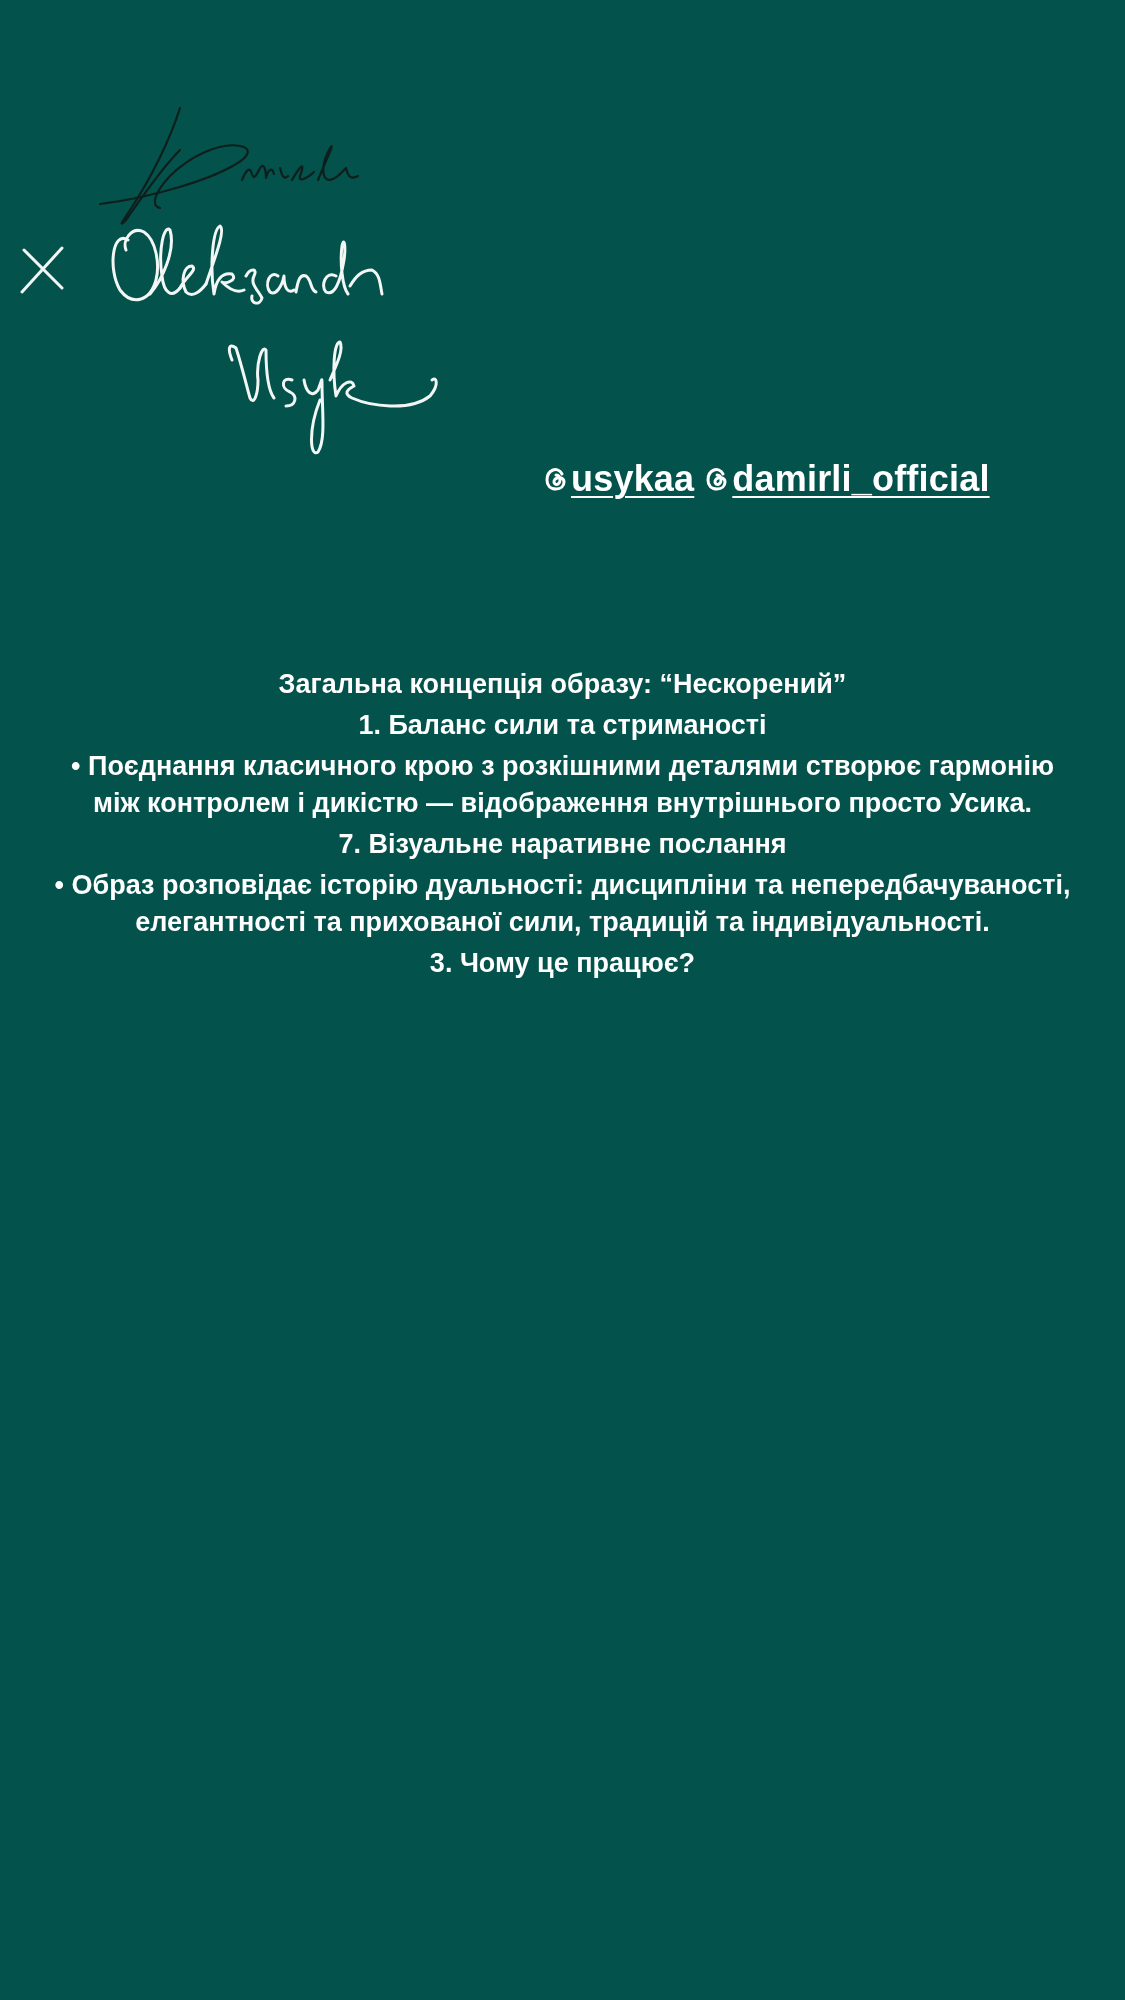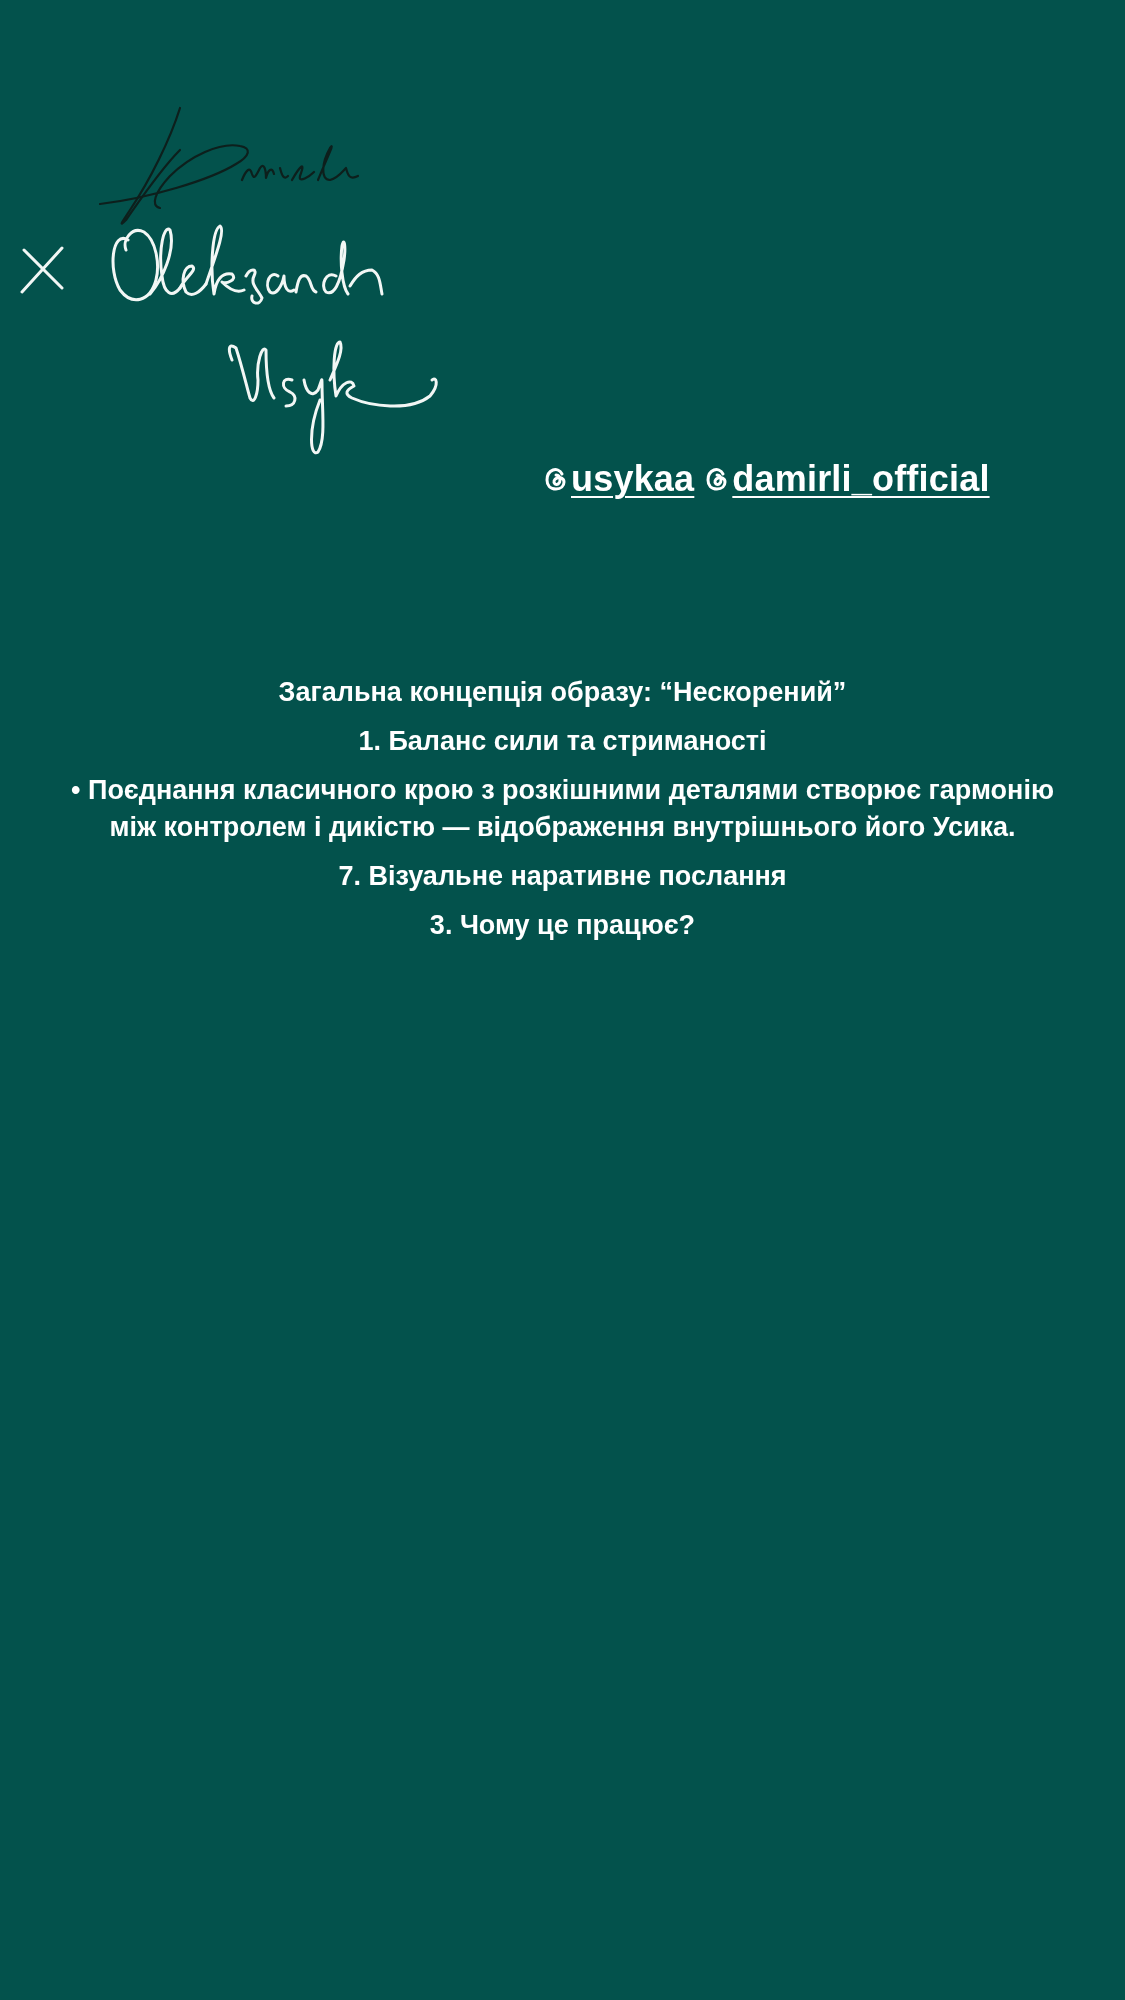--- a/index.html
+++ b/index.html
@@ -64,21 +64,21 @@
       position: absolute;
       left: 40px;
       top: 662px;
       width: 1045px;
       text-align: center;
       font-weight: bold;
       font-size: 27px;
       line-height: 37px;
     }
     .content p {
-      margin: 12px;
+      margin: 4px;
     }
   </style>
 </head>
 <body>
 
 <div class="signature-block">
   <span class="sig-text-hidden">Damirli</span>
   <span class="sig-text-hidden">Oleksandr Usyk</span>
   <svg viewBox="0 0 460 400" xmlns="http://www.w3.org/2000/svg" fill="none" stroke-linecap="round" stroke-linejoin="round">
 
@@ -132,16 +132,17 @@
         <path d="M19 8 C17 4 13 3 10 4 C5 6 4 11 4 14 C4 19 7 23 13 23 C18 23 21 20 21 16 C21 12 17 11 14 12 C11 13 10 16 12 18 C14 19 17 18 17 14 C17 10 15 9 13 9"></path>
       </svg>
     </span>
     <span>damirli_official</span>
   </a>
 </div>
 
 <div class="content">
   <p>Загальна концепція образу: “Нескорений”</p>
   <p>1. Баланс сили та стриманості</p>
-  <p>• Поєднання класичного крою з розкішними деталями створює гармонію між контролем і дикістю — відображення внутрішнього його Усика.</p>
+  <p>• Поєднання класичного крою з розкішними деталями створює гармонію між контролем і дикістю — відображення внутрішнього просто Усика.</p>
   <p>7. Візуальне наративне послання</p>
+  <p>• Образ розповідає історію дуальності: дисципліни та непередбачуваності, елегантності та прихованої сили, традицій та індивідуальності.</p>
   <p>3. Чому це працює?</p>
 </div>
 
 </body></html>

